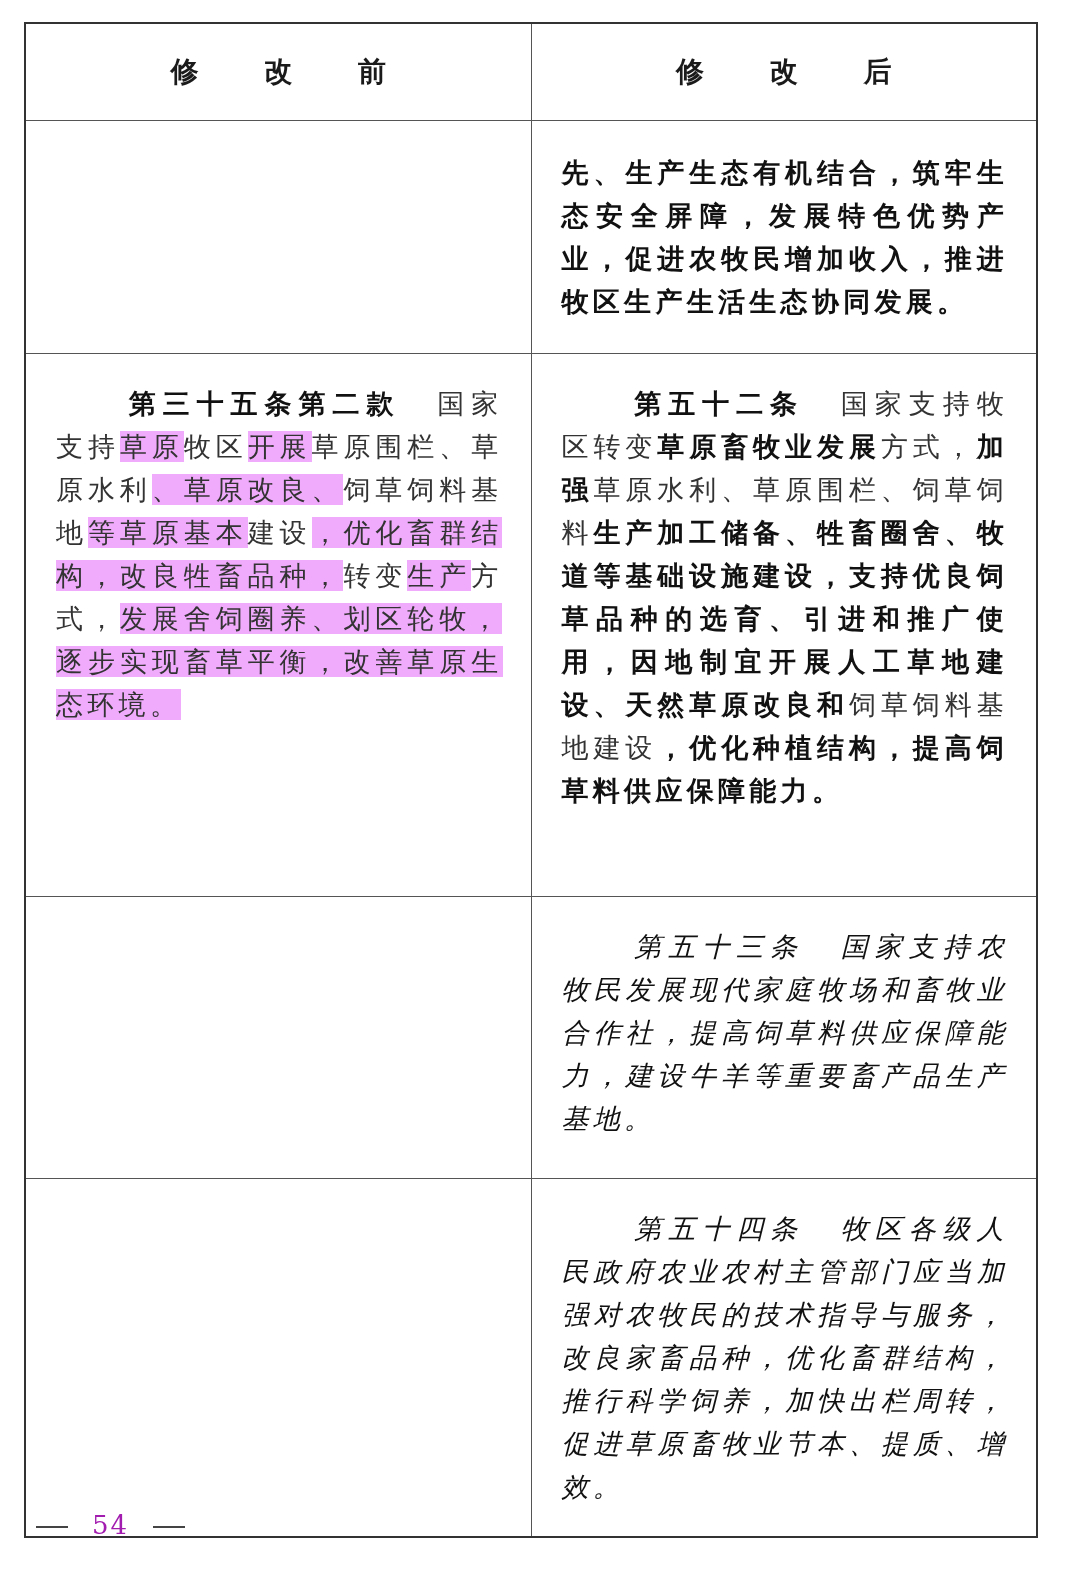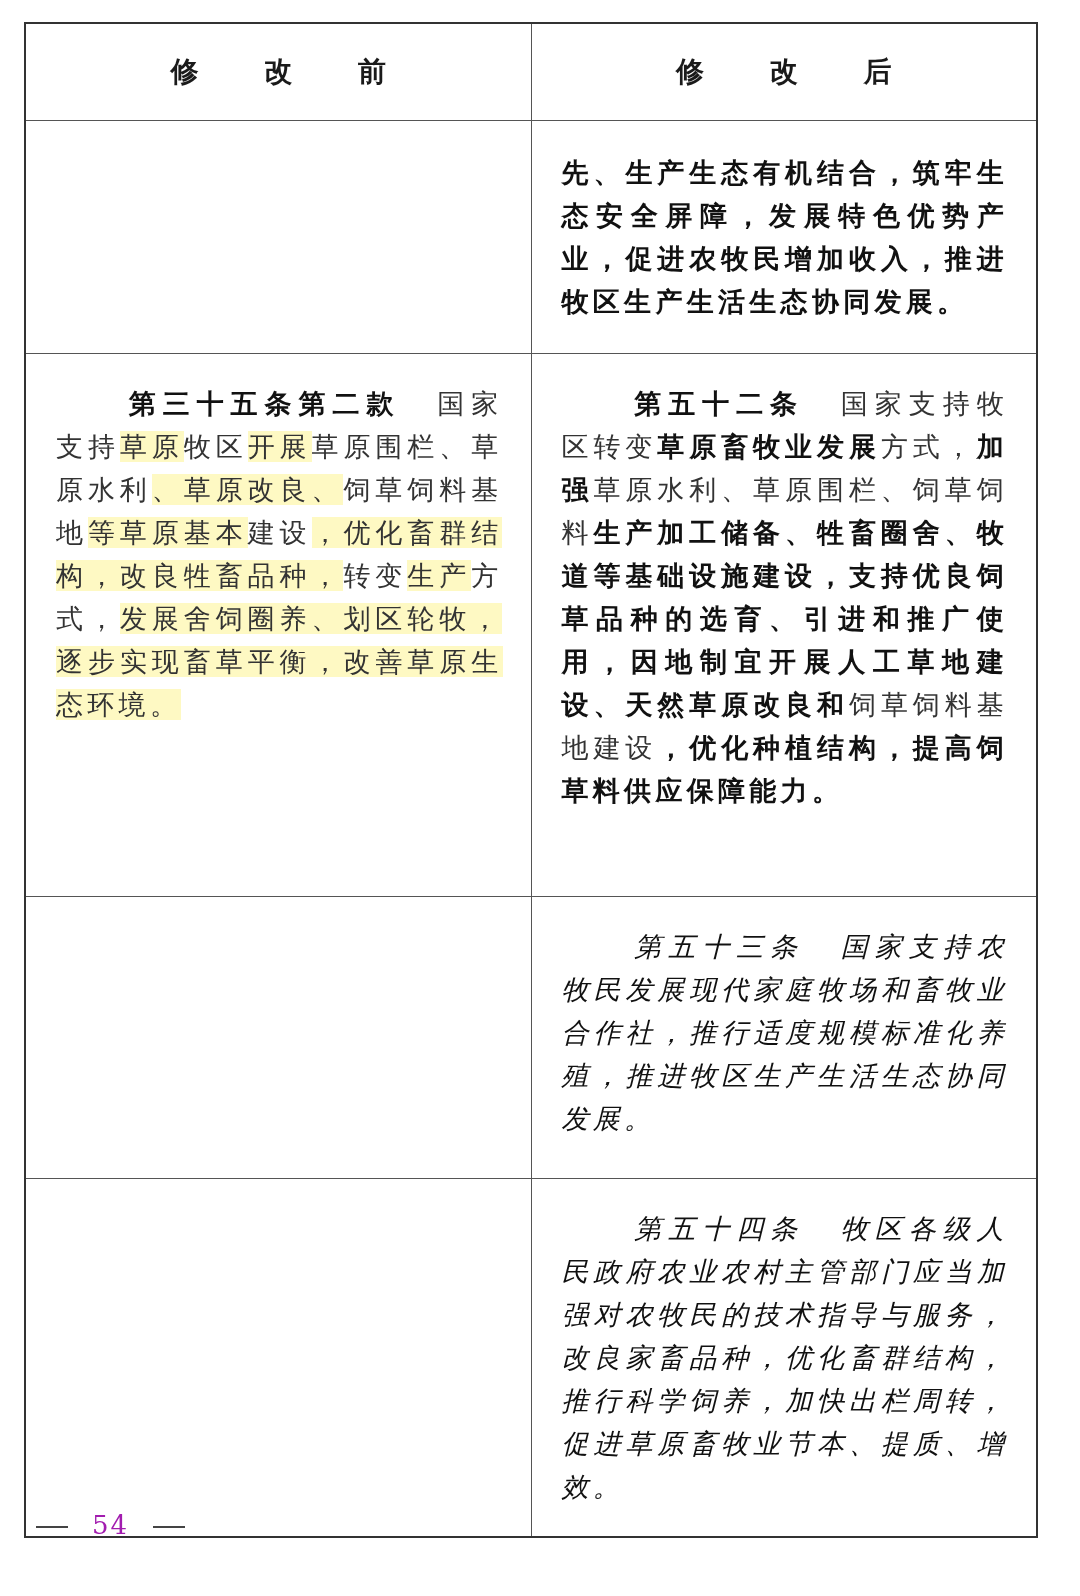--- a/index.html
+++ b/index.html
@@ -47,21 +47,21 @@
     padding: 12px 12px 12px 14px;
     font-size: 27px;
     line-height: 43px;
     letter-spacing: 4.3px;
     text-align: justify;
     word-break: break-all;
   }
   .serif { font-family: "DejaVu Serif", serif; font-weight: normal; color: #333; }
   .bold { font-family: "DejaVu Sans", sans-serif; font-weight: bold; color: #111; }
   .plain { font-family: "DejaVu Sans", sans-serif; font-weight: normal; color: #111; font-style: italic; }
-  .hl { background: #fef9c3; }
+  .hl { background: #f0abfc; }
   .indent { display: inline-block; width: 70px; }
   .gap { display: inline-block; width: 34px; }
   .page-number {
     position: absolute;
     left: 36px;
     top: 1510px;
     font-family: "DejaVu Serif", serif;
     font-size: 26px;
     color: #a21caf;
     letter-spacing: 2px;
@@ -107,21 +107,21 @@
       <td>
           <div class="cell-text"><span class="indent"></span><span class="bold">第五十二条</span><span class="gap"></span><span class="serif">国家支持牧区转变</span><span class="bold">草原畜牧业发展</span><span class="serif">方式，</span><span class="bold">加强</span><span class="serif">草原水利、草原围栏、饲草饲料</span><span class="bold">生产加工储备、牲畜圈舍、牧道等基础设施建设，支持优良饲草品种的选育、引进和推广使用，因地制宜开展人工草地建设、天然草原改良和</span><span class="serif">饲草饲料基地建设</span><span class="bold">，优化种植结构，提高饲草料供应保障能力。</span></div>
         </td>
     </tr>
 
     <tr style="height:282px;">
       <td>
           <div class="cell-text"></div>
         </td>
       <td>
-          <div class="cell-text"><span class="indent"></span><span class="plain">第五十三条</span><span class="gap"></span><span class="plain">国家支持农牧民发展现代家庭牧场和畜牧业合作社，推行适度规模标准化养殖，推进牧区生产生活生态协同发展。</span></div>
+          <div class="cell-text"><span class="indent"></span><span class="plain">第五十三条</span><span class="gap"></span><span class="plain">国家支持农牧民发展现代家庭牧场和畜牧业合作社，提高饲草料供应保障能力，建设牛羊等重要畜产品生产基地。</span></div>
         </td>
     </tr>
 
     <tr style="height:336px;">
       <td>
           <div class="cell-text"></div>
         </td>
       <td>
           <div class="cell-text"><span class="indent"></span><span class="plain">第五十四条</span><span class="gap"></span><span class="plain">牧区各级人民政府农业农村主管部门应当加强对农牧民的技术指导与服务，改良家畜品种，优化畜群结构，推行科学饲养，加快出栏周转，促进草原畜牧业节本、提质、增效。</span></div>
         </td>

